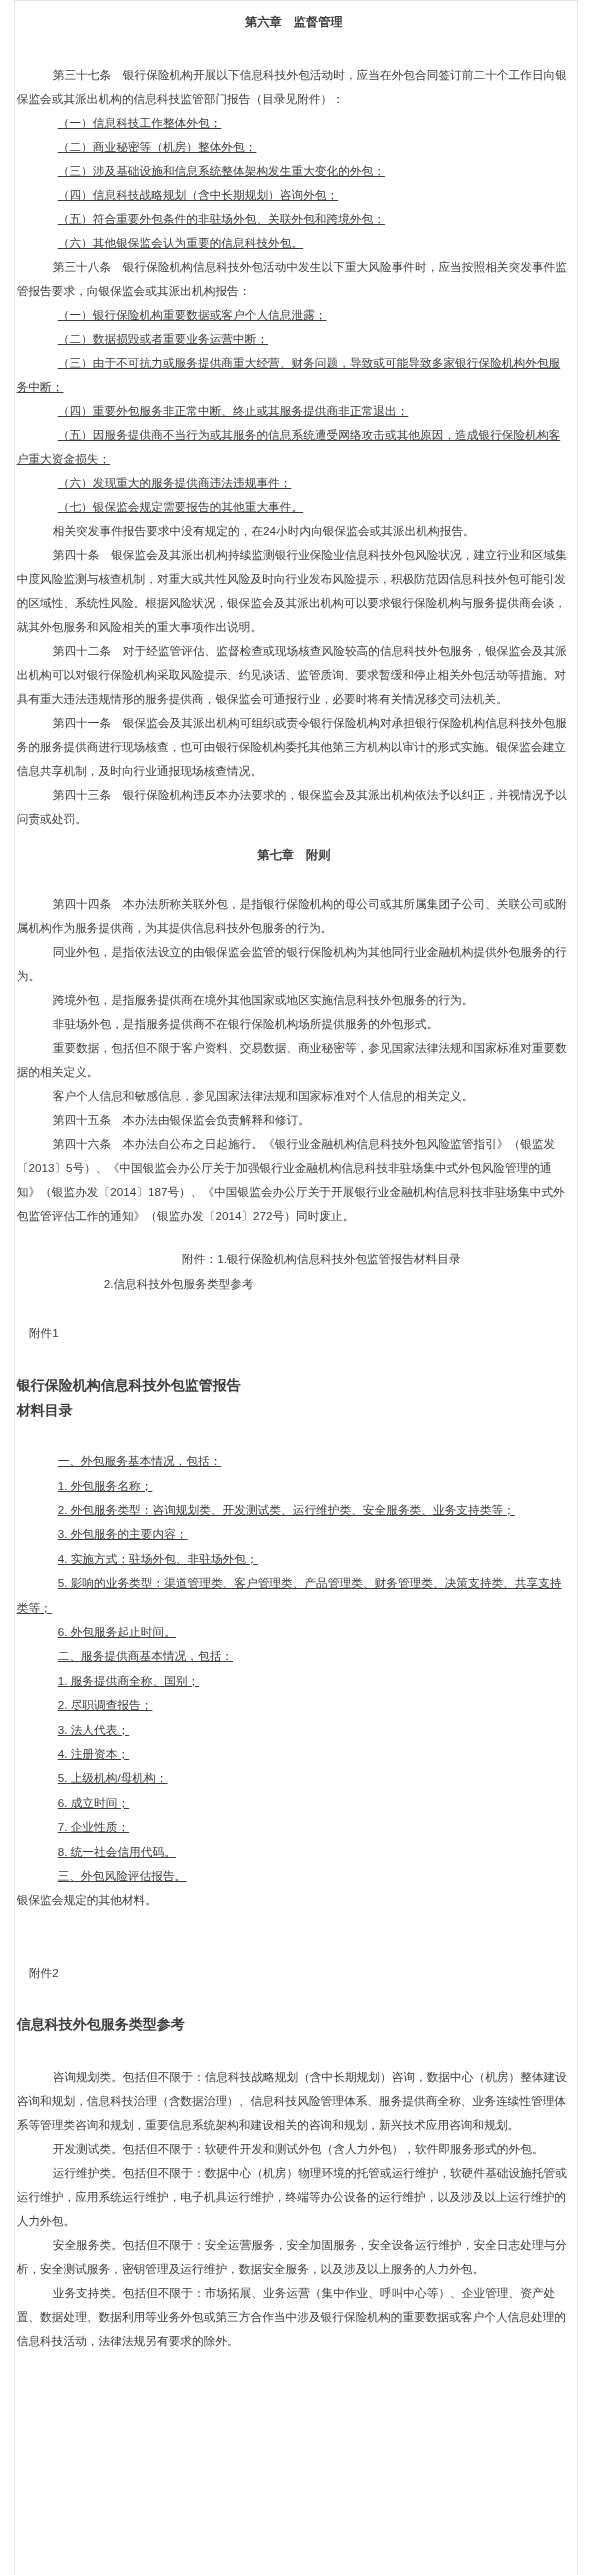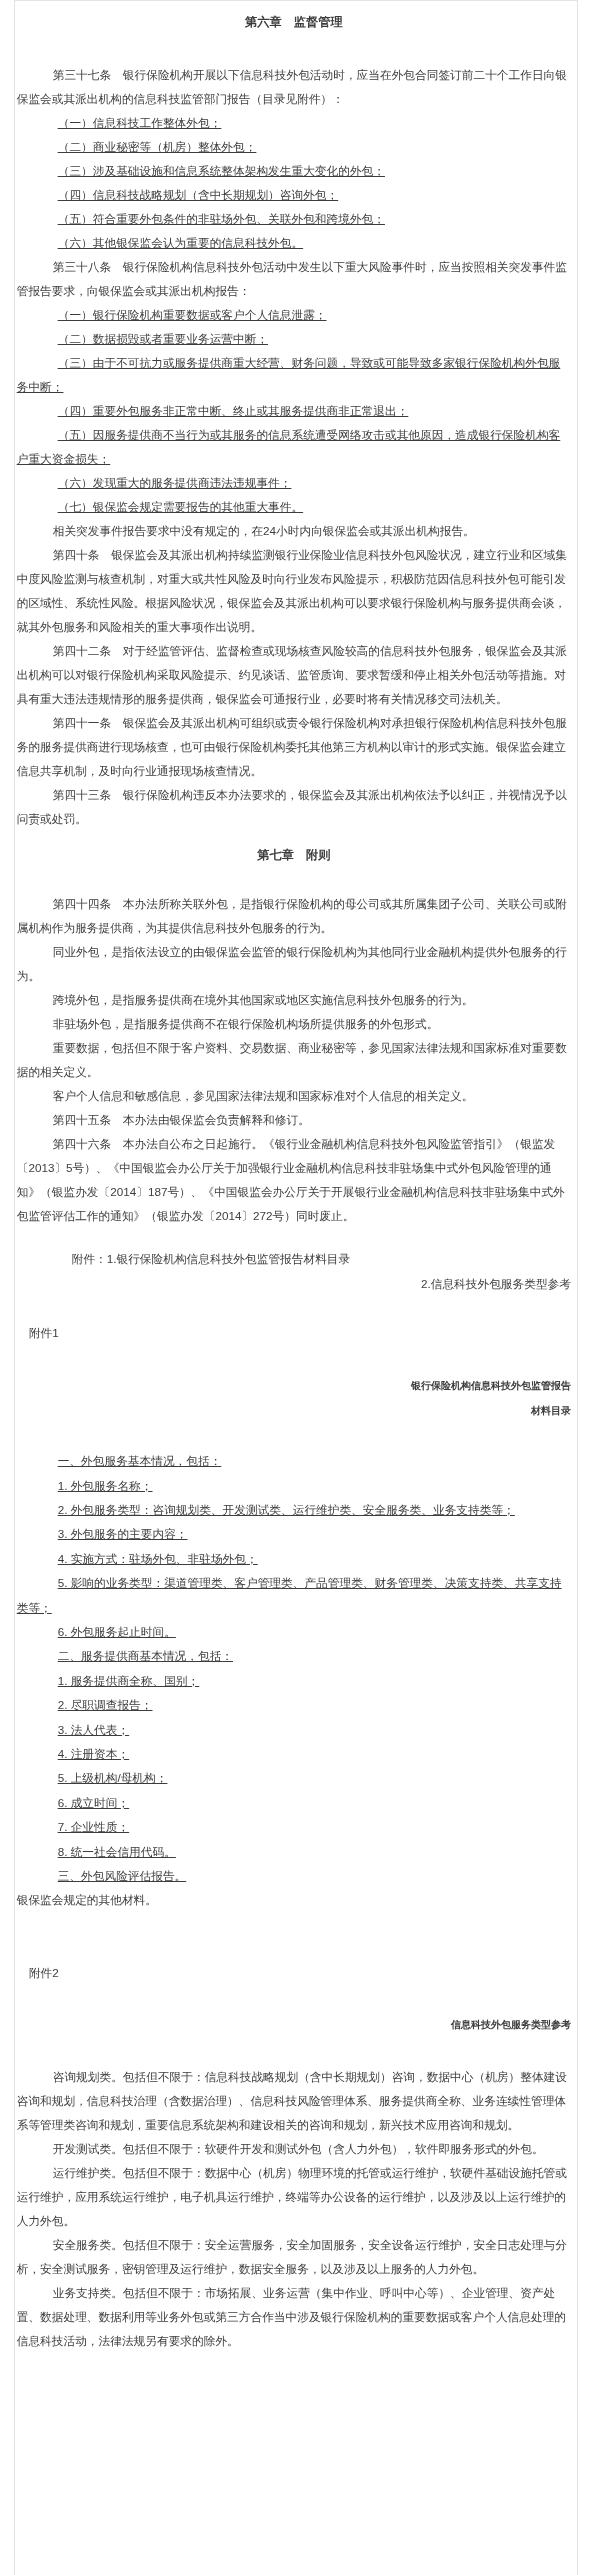--- a/index.html
+++ b/index.html
@@ -22,30 +22,30 @@
     font-weight:bold;
     text-align:center;
     line-height:24.4px;
     margin:0 0 29px 0;
   }
   .chapter.second{margin-top:12px;margin-bottom:24.4px;}
   .para{text-indent:36px;}
   .item{text-indent:41px;text-decoration:underline;}
   .flush{text-indent:0;}
   .attach-index{margin-top:18px;line-height:25px;}
-  .attach-index .idx1{padding-left:55px;}
-  .attach-index .idx2{padding-left:87px;text-align:right;}
+  .attach-index .idx1{padding-left:55px;text-align:center;}
+  .attach-index .idx2{padding-left:87px;}
   .appendix-label{margin-top:24.4px;text-indent:12.2px;}
   .appendix-label.appendix2-label{margin-top:48px;}
   .app-title{
     margin-top:28px;
     margin-bottom:25.5px;
-    text-align:right;
+    text-align:left;
     font-weight:bold;
-    font-size:10px;
+    font-size:14px;
     line-height:25.5px;
   }
   .app-title.single{margin-top:27px;margin-bottom:28px;}
   .applist{line-height:24.4px;}
 </style>
 </head>
 <body>
 
 <div class="page">
 

